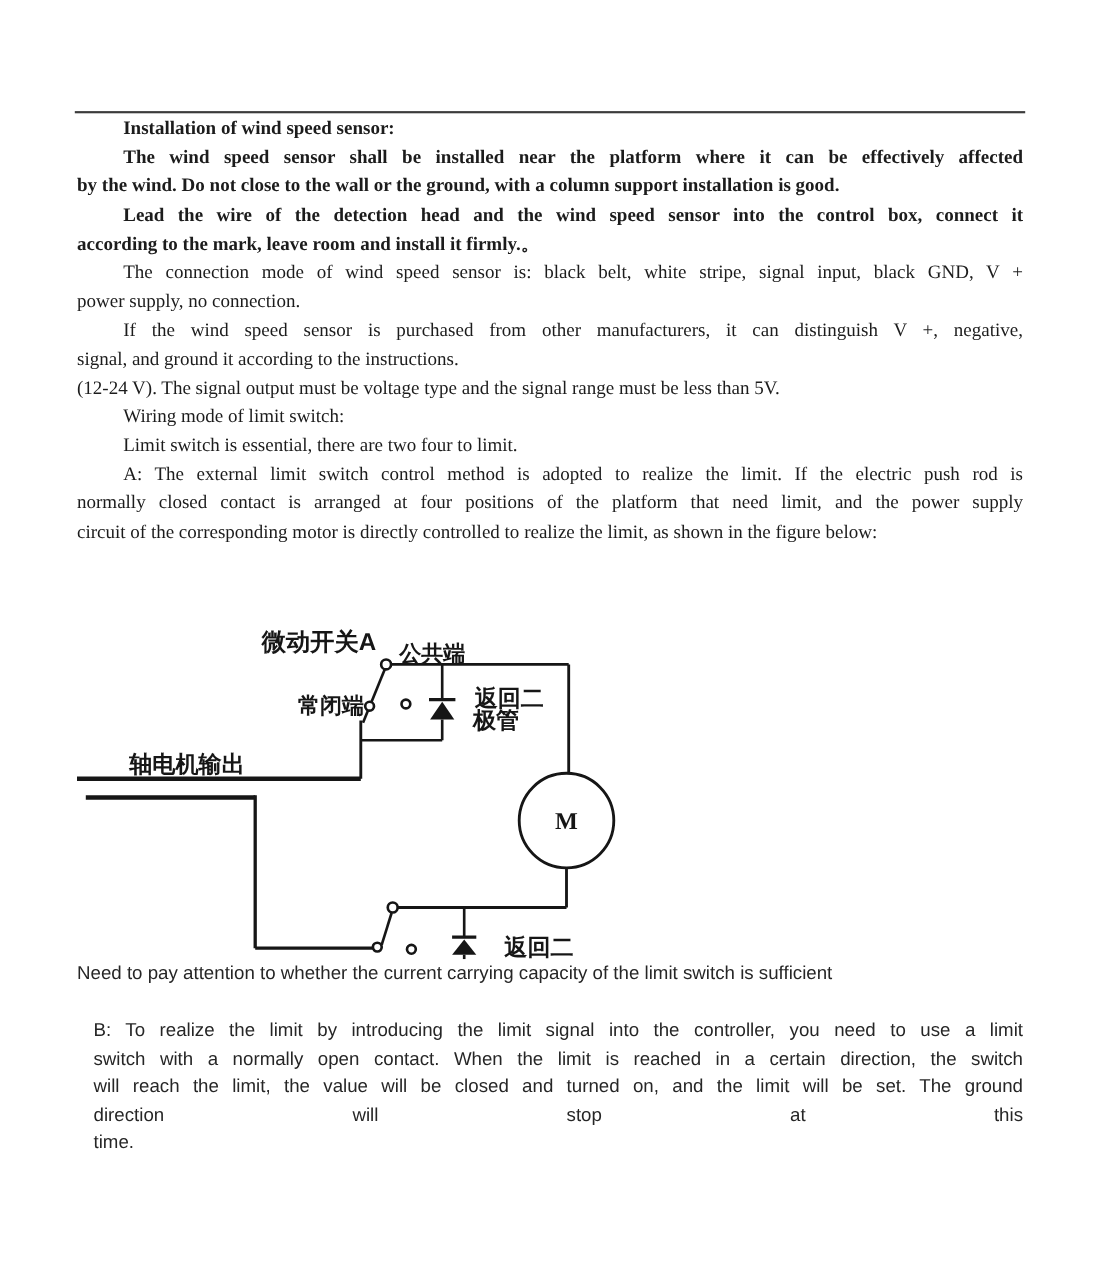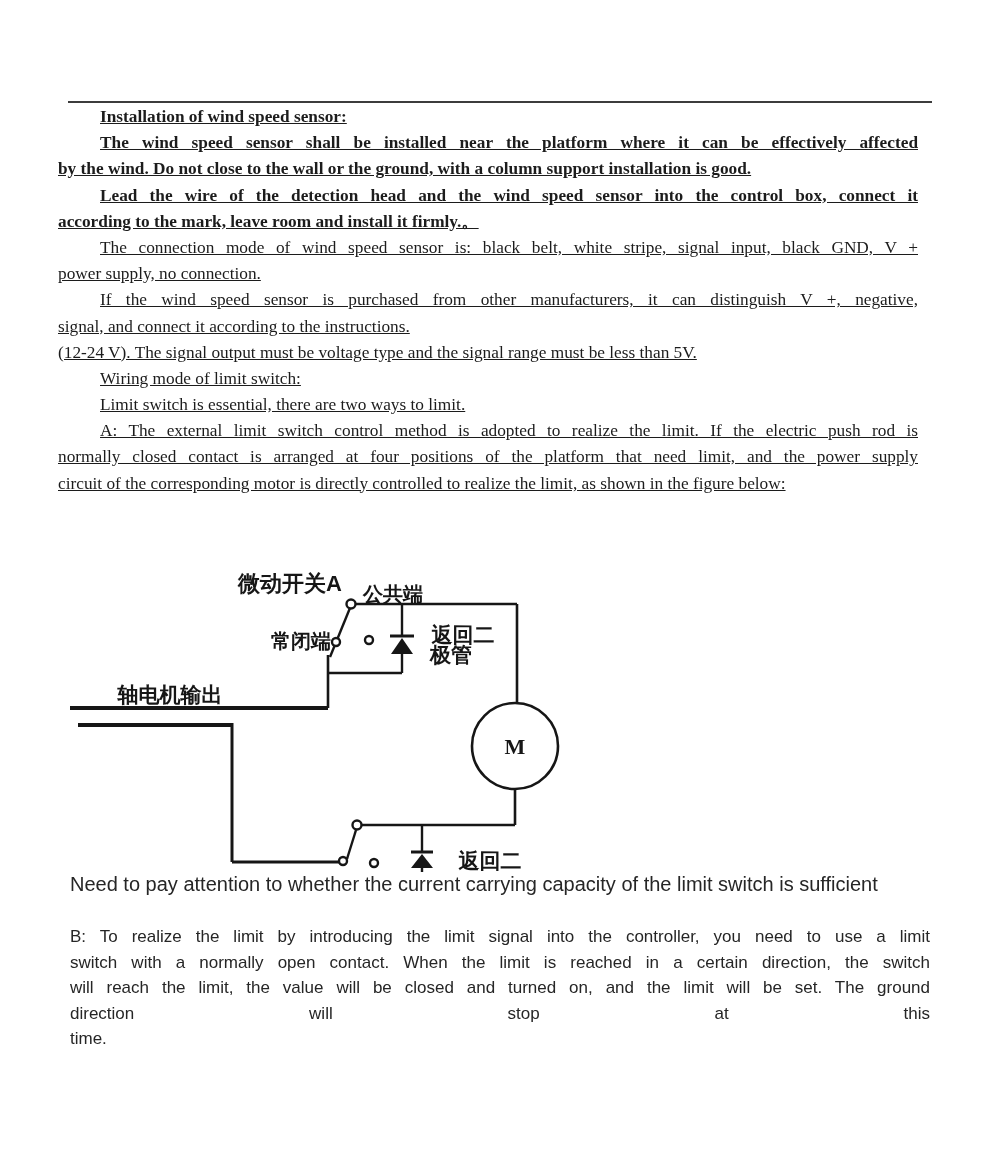--- a/index.html
+++ b/index.html
@@ -1,33 +1,33 @@
 <!DOCTYPE html>
 <html><head>
 <meta charset="utf-8">
 <style>
   html,body{margin:0;padding:0;background:#ffffff;}
   #page{position:relative;width:1000px;height:1156px;background:#ffffff;overflow:hidden;
         font-family:"Liberation Serif","DejaVu Serif",serif;color:#1c1c1c;}
   #header-rule{position:absolute;left:68px;top:101px;width:864px;height:0;
         border-top:2px solid #3c3c3c;}
   
-  #serif-block{position:absolute;left:58px;top:104px;width:860px;text-decoration:underline;}
+  #serif-block{position:absolute;left:70px;top:104px;width:860px;}
   .sline{font-size:17.3px;line-height:26.2px;height:26.2px;white-space:nowrap;
          text-align:left;overflow:visible;}
   .sline.j{white-space:normal;text-align:justify;text-align-last:justify;height:26.2px;}
   .sline.b{font-weight:bold;}
   .sline.ind{padding-left:42px;}
   .sline.j.ind{padding-left:42px;}
   
   .sans{font-family:"Liberation Sans","DejaVu Sans",sans-serif;color:#262626;}
-  #note-line{position:absolute;left:70px;top:872px;width:870px;font-size:20px;line-height:25px;}
+  #note-line{position:absolute;left:70px;top:872px;width:870px;font-size:17px;line-height:25px;}
   #para-b{position:absolute;left:70px;top:924px;width:860px;}
   .bline{font-size:17px;line-height:25.6px;height:25.6px;white-space:normal;
-         text-align:justify;text-align-last:justify;}
+         text-align:justify;text-align-last:justify;margin-left:15px;}
   .bline.last{text-align:left;text-align-last:left;white-space:nowrap;}
   
   #diagram{position:absolute;left:60px;top:560px;width:520px;height:312px;}
   #diagram text{fill:#161616;}
   .cjk{font-family:"Liberation Sans","DejaVu Sans",sans-serif;font-weight:bold;}
 </style>
 </head>
 <body>
 
 <div id="page">
@@ -36,24 +36,24 @@
 
   <div id="serif-block">
     <div class="sline b ind">Installation of wind speed sensor:</div>
     <div class="sline b ind j">The wind speed sensor shall be installed near the platform where it can be effectively affected</div>
     <div class="sline b">by the wind. Do not close to the wall or the ground, with a column support installation is good.</div>
     <div class="sline b ind j">Lead the wire of the detection head and the wind speed sensor into the control box, connect it</div>
     <div class="sline b">according to the mark, leave room and install it firmly.。</div>
     <div class="sline ind j">The connection mode of wind speed sensor is: black belt, white stripe, signal input, black GND, V +</div>
     <div class="sline">power supply, no connection.</div>
     <div class="sline ind j">If the wind speed sensor is purchased from other manufacturers, it can distinguish V +, negative,</div>
-    <div class="sline">signal, and connect it according to the instructions.</div>
+    <div class="sline">signal, and ground it according to the instructions.</div>
     <div class="sline">(12-24 V). The signal output must be voltage type and the signal range must be less than 5V.</div>
     <div class="sline ind">Wiring mode of limit switch:</div>
-    <div class="sline ind">Limit switch is essential, there are two ways to limit.</div>
+    <div class="sline ind">Limit switch is essential, there are two four to limit.</div>
     <div class="sline ind j">A: The external limit switch control method is adopted to realize the limit. If the electric push rod is</div>
     <div class="sline j">normally closed contact is arranged at four positions of the platform that need limit, and the power supply</div>
     <div class="sline">circuit of the corresponding motor is directly controlled to realize the limit, as shown in the figure below:</div>
   </div>
 
   <svg id="diagram" viewBox="0 0 520 312" xmlns="http://www.w3.org/2000/svg">
 
     <text class="cjk" x="230" y="31" font-size="22" text-anchor="middle">微动开关A</text>
     <text class="cjk" x="333" y="41" font-size="20" text-anchor="middle">公共端</text>
     <text class="cjk" x="271" y="88" font-size="20" text-anchor="end">常闭端</text>

